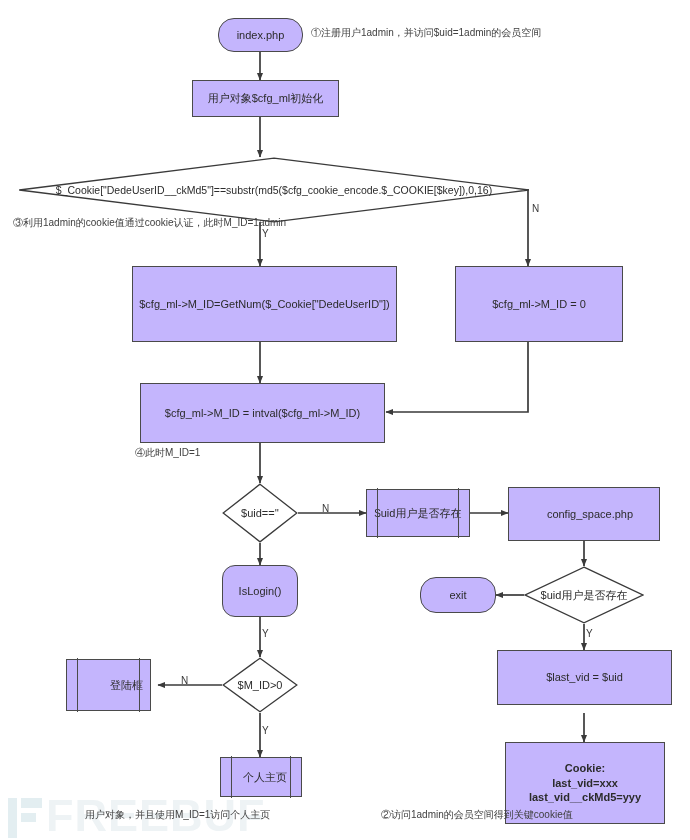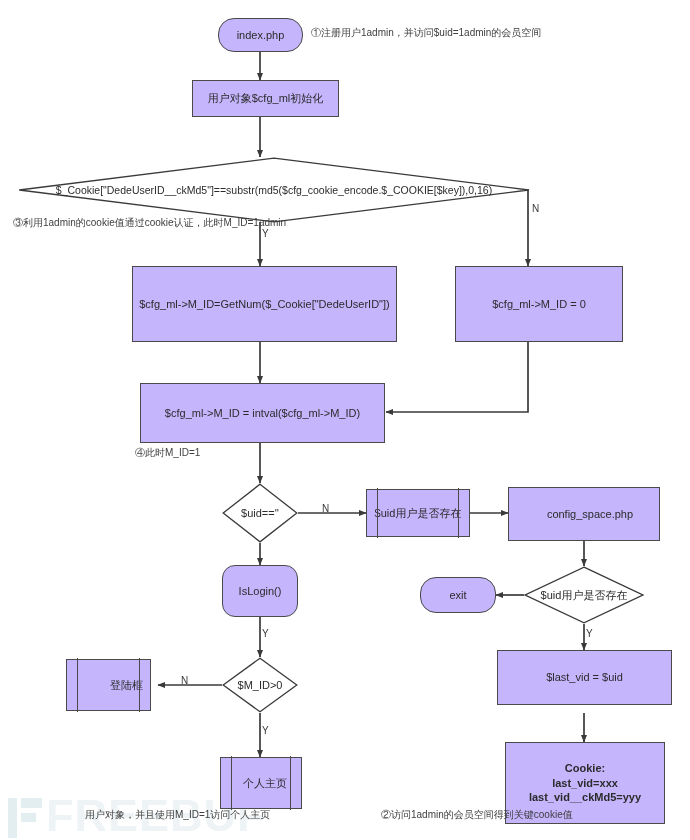--- a/index.html
+++ b/index.html
@@ -242,21 +242,21 @@
     <svg viewBox="0 0 76 56" preserveAspectRatio="none">
       <polygon points="38,1.2 74.8,28 38,54.8 1.2,28" fill="#ffffff" stroke="#3a3a3a" stroke-width="1.3" vector-effect="non-scaling-stroke"></polygon>
     </svg>
     <div class="dlabel">$M_ID&gt;0</div>
   </div>
 
   <div class="node predef" style="left:66px; top:659px; width:85px; height:52px;padding-left:36px;">
     <span>登陆框</span>
   </div>
 
-  <div class="node predef" style="left:220px; top:757px; width:82px; height:52px;padding-left:8px;">
+  <div class="node predef" style="left:220px; top:757px; width:82px; height:40px;padding-left:8px;">
     <span>个人主页</span>
   </div>
 
   <div class="diamond" style="left:524px; top:566px; width:120px; height:58px;">
     <svg viewBox="0 0 120 58" preserveAspectRatio="none">
       <polygon points="60,1.2 118.8,29 60,56.8 1.2,29" fill="#ffffff" stroke="#3a3a3a" stroke-width="1.3" vector-effect="non-scaling-stroke"></polygon>
     </svg>
     <div class="dlabel">$uid用户是否存在</div>
   </div>
 

